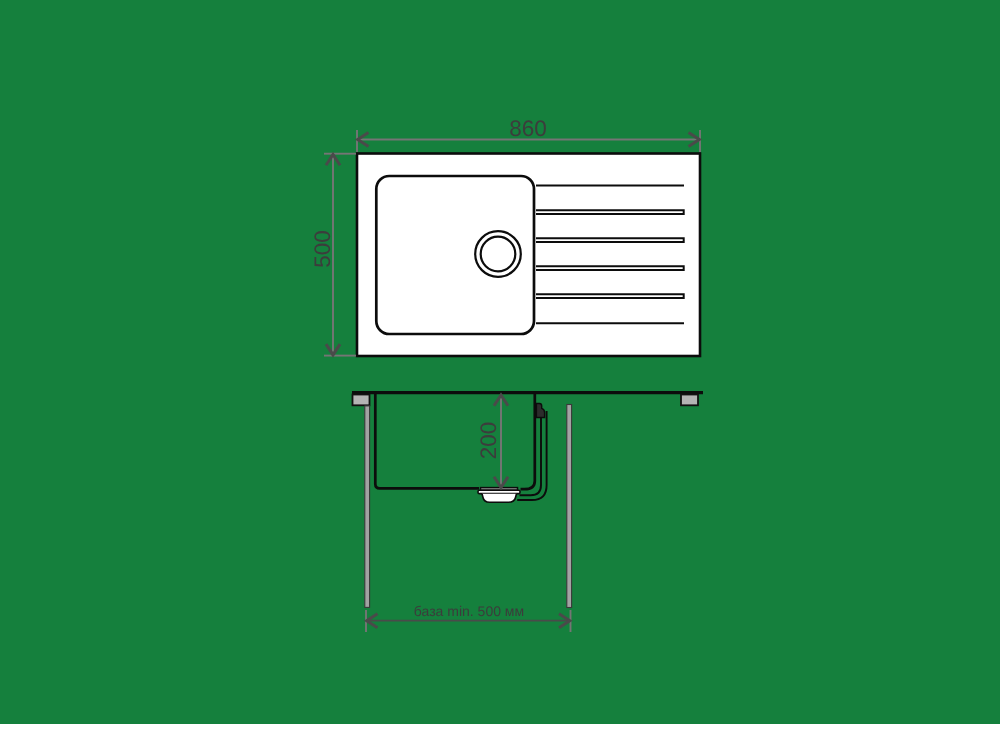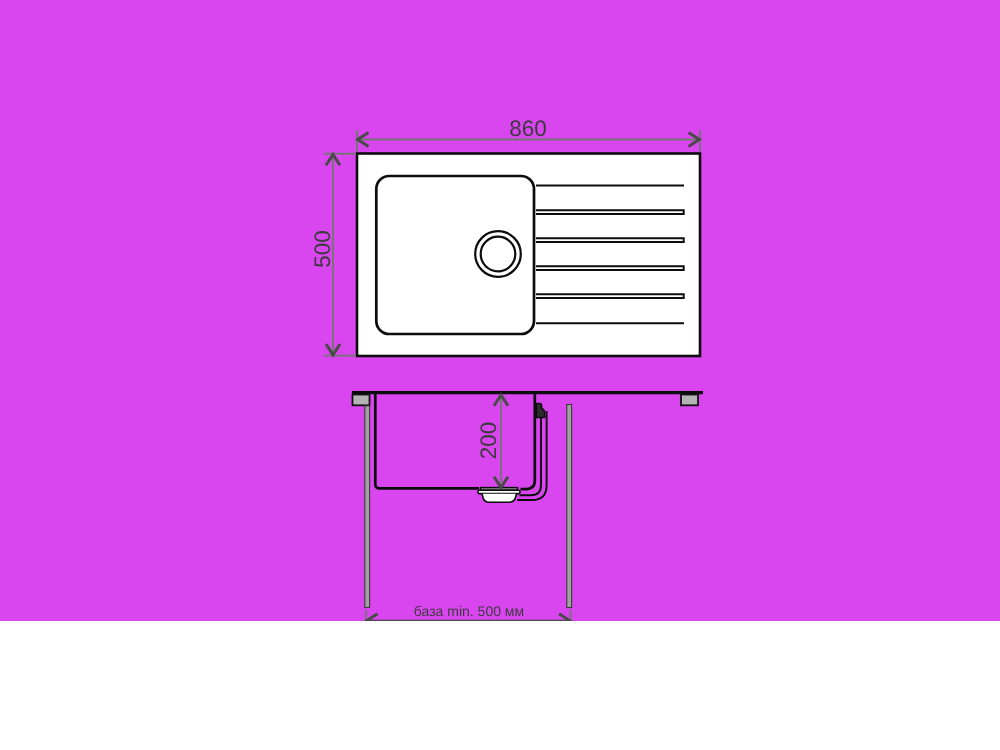--- a/index.html
+++ b/index.html
@@ -1,16 +1,16 @@
 <!DOCTYPE html>
 <html><head>
 <meta charset="utf-8">
 <style>
   html,body{margin:0;padding:0;background:#ffffff;}
-  .page{width:1000px;height:621px;position:relative;background:#d946ef;
+  .page{width:1000px;height:724px;position:relative;background:#15803d;
         font-family:"Liberation Sans", sans-serif;}
   svg{position:absolute;top:0;left:0;opacity:0.999;}
   text{font-family:"Liberation Sans", sans-serif;fill:#3c3c3c;-webkit-font-smoothing:antialiased;text-rendering:geometricPrecision;}
 </style>
 </head>
 <body>
 <div class="page">
 <svg width="1000" height="750" viewBox="0 0 1000 750">
 
   <rect x="357" y="153.5" width="343" height="202.5" fill="#ffffff" stroke="#0c0c0c" stroke-width="2.6"></rect>

